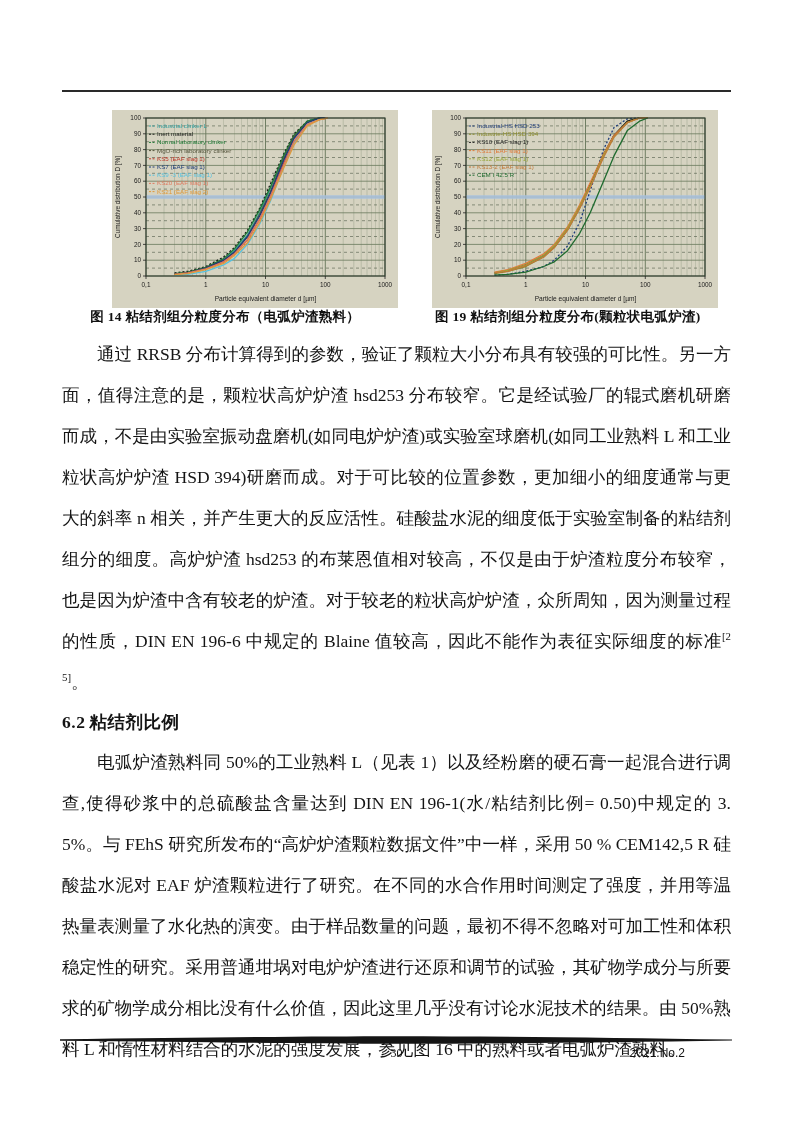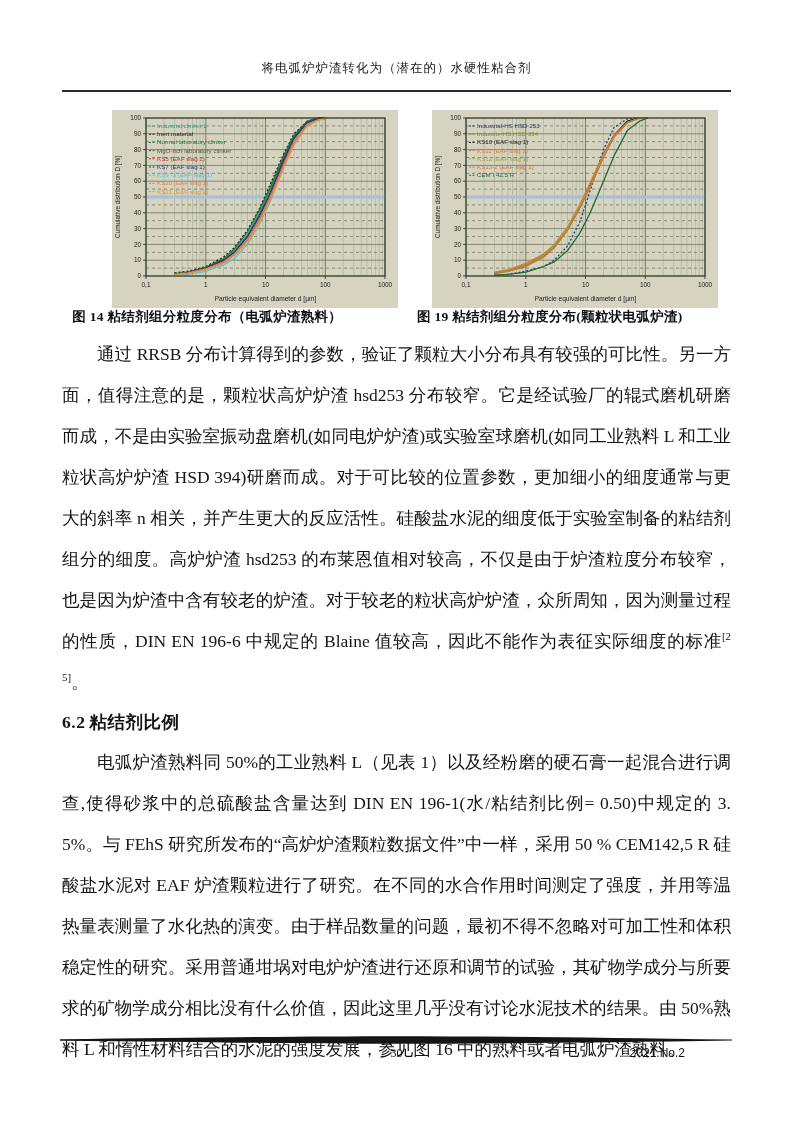--- a/index.html
+++ b/index.html
@@ -20,21 +20,21 @@
   }
   .figures-row {
     position:absolute; top:110px; left:112px; width:606px;
     display:flex; gap:34px;
   }
   .chart-panel {
     width:286px; height:198px; background:#d0cdbb;
     box-shadow:0 0 0 1px #c4c1ae inset;
   }
   .captions-row {
-    position:absolute; top:308px; left:44px; width:669px;
+    position:absolute; top:308px; left:62px; width:669px;
     display:flex;
     gap:16px;
   }
   .caption {
     flex:1; text-align:center; font-weight:bold; font-size:13.5px; color:#111;
     letter-spacing:0.3px;
   }
   .body-text {
     position:absolute; top:334px; left:62px; width:669px;
     font-size:17.5px; line-height:41px; color:#141414;
@@ -55,21 +55,20 @@
     font-size:12px; color:#111;
   }
   .page-num { position:absolute; left:0; width:100%; text-align:center; }
   .issue    { position:absolute; right:46px; font-family:Liberation Sans, sans-serif; font-size:12px; }
 </style>
 </head>
 <body>
 
 <div class="page">
 
-  <div class="page-header">将电弧炉炉渣转化为（潜在的）水硬性粘合剂</div>
   <div class="header-rule"></div>
 
   <div class="figures-row">
     <div class="chart-panel">
       <svg width="286" height="198" viewBox="0 0 286 198" xmlns="http://www.w3.org/2000/svg">
           <rect x="0" y="0" width="286" height="198" fill="#d6d3c1"></rect>
           <line x1="34.0" y1="8" x2="34.0" y2="166" stroke="#6b7a5e" stroke-width="1" opacity="0.95"></line>
           <line x1="52.0" y1="8" x2="52.0" y2="166" stroke="#6b7a5e" stroke-width="0.5" opacity="0.55"></line>
           <line x1="62.5" y1="8" x2="62.5" y2="166" stroke="#6b7a5e" stroke-width="0.5" opacity="0.55"></line>
           <line x1="70.0" y1="8" x2="70.0" y2="166" stroke="#6b7a5e" stroke-width="0.5" opacity="0.55"></line>

